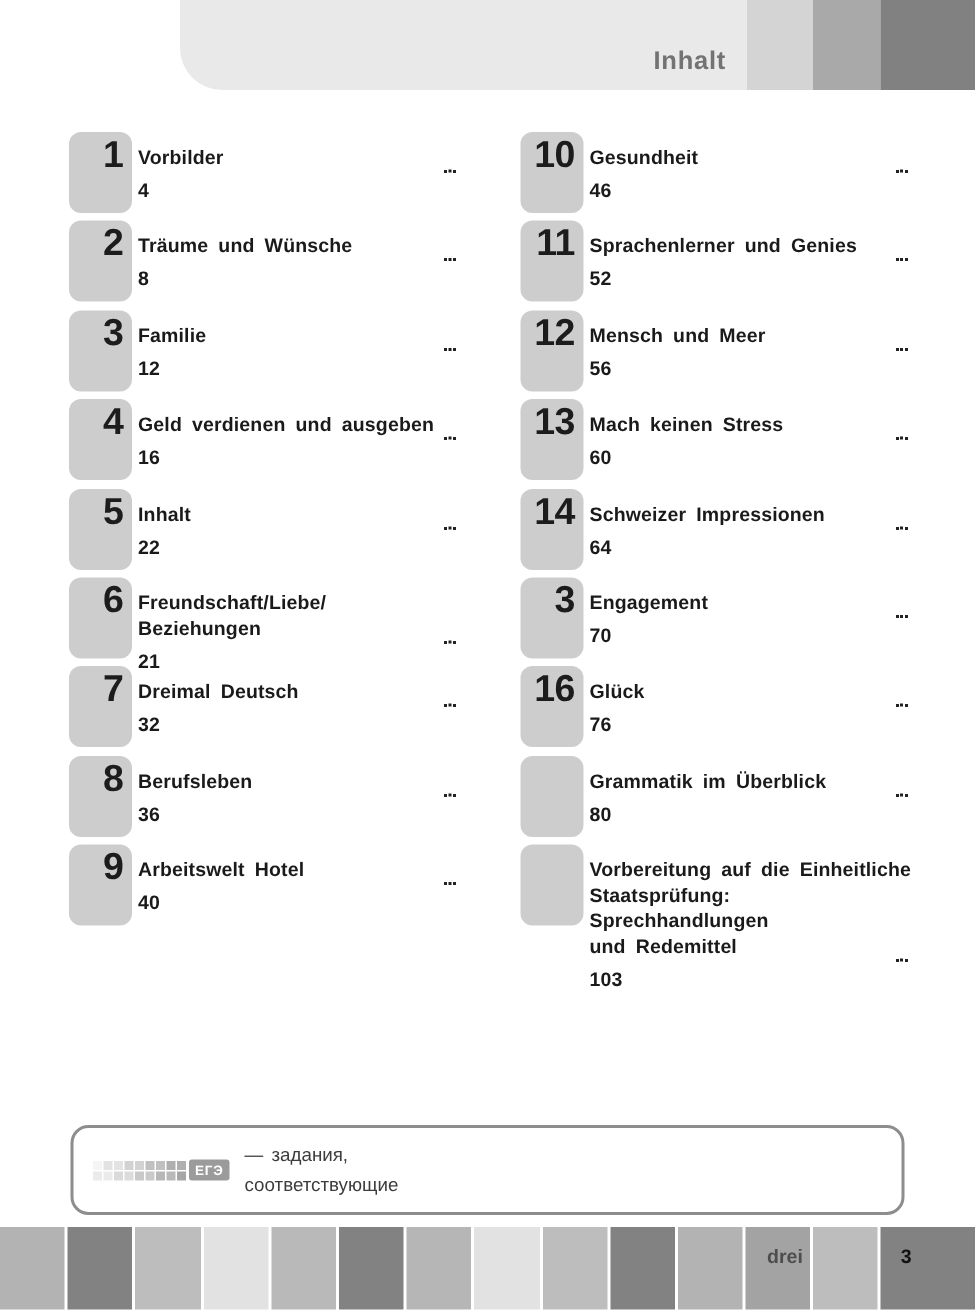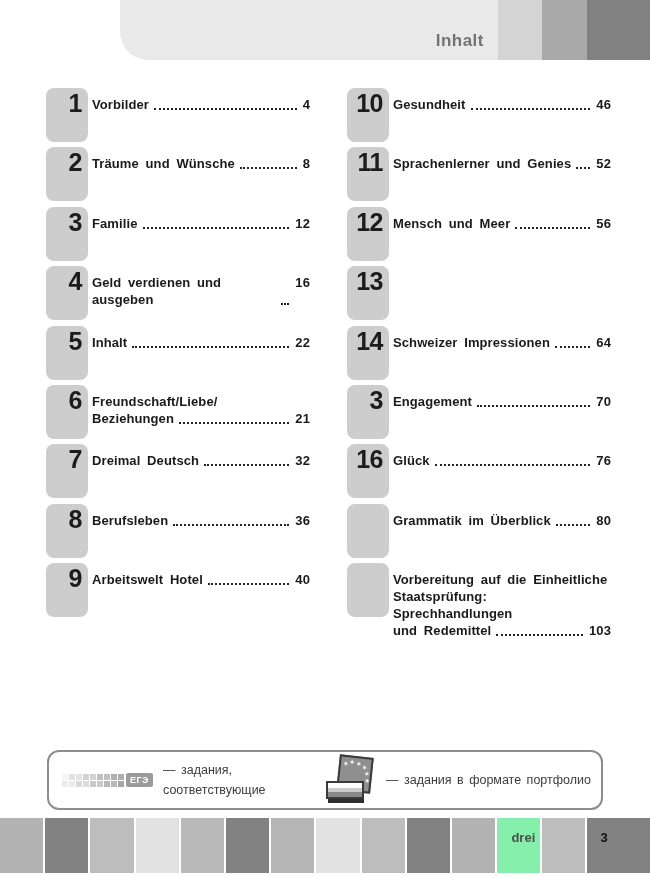--- a/index.html
+++ b/index.html
@@ -23,21 +23,21 @@
   #toc-left  { left:46px; }
   #toc-right { left:347px; }
   .entry { display:flex; height:54px; margin-bottom:5.4px; }
   .badge { position:relative; width:42px; height:54px; background:#cdcdcd;
     border-radius:8px; flex:0 0 42px; }
   .badge-num { position:absolute; top:1px; right:6px; font-size:25px;
     font-weight:bold; color:#1c1c1c; line-height:1.15; letter-spacing:-0.5px; }
   .etext { flex:1; margin-left:4px; padding-top:8px; }
   .line { font-size:13px; font-weight:bold; color:#1a1a1a; line-height:17px;
     word-spacing:3px; letter-spacing:0.1px; }
-  .line.last { display:flex; }
+  .line.last { display:flex;flex-direction:column; }
   .leader { flex:1; border-bottom:2px dotted #222; margin:0 6px 3px 5px;
     align-self:flex-end; min-width:8px; }
   .page-num { font-size:13px; font-weight:bold; color:#1a1a1a; }
 
   
   .legend { position:absolute; left:47px; top:750px; width:556px; height:60px;
     border:2px solid #8d8d8d; border-radius:12px; display:flex; align-items:center; }
   .legend-group { display:flex; align-items:center; }
   .legend-group.left  { width:50%; padding-left:13px; }
   .legend-group.right { width:50%; padding-left:1px; }
@@ -226,20 +226,27 @@
           <div class="line last">
             <span>Mensch und Meer</span>
             <span class="leader"></span>
             <span class="page-num">56</span>
           </div>
         </div>
       </div>
       <div class="entry">
         <div class="badge">
           <span class="badge-num">13</span>
+        </div>
+        <div class="etext">
+          <div class="line last">
+            <span>Mach keinen Stress</span>
+            <span class="leader"></span>
+            <span class="page-num">60</span>
+          </div>
         </div>
       </div>
       <div class="entry">
         <div class="badge">
           <span class="badge-num">14</span>
         </div>
         <div class="etext">
           <div class="line last">
             <span>Schweizer Impressionen</span>
             <span class="leader"></span>
@@ -317,50 +324,35 @@
             <div class="ege-cell" style="background: rgba(60, 60, 60, 0.37);"></div>
             <div class="ege-cell" style="background: rgba(60, 60, 60, 0.36);"></div>
             <div class="ege-cell" style="background: rgba(60, 60, 60, 0.46);"></div>
           </div>
         <span class="ege-badge">ЕГЭ</span>
       </div>
       <div class="legend-text">
         <div>— задания, соответствующие</div>
       </div>
     </div>
-    <div class="legend-group right">
-      <div class="pf-icon">
-        <div class="pf-flag" id="pf-flag">
-            <span class="pf-star" style="left: 2px; top: 3px;">✶</span>
-            <span class="pf-star" style="left: 8px; top: 1px;">✶</span>
-            <span class="pf-star" style="left: 15px; top: 2px;">✶</span>
-            <span class="pf-star" style="left: 21px; top: 5px;">✶</span>
-            <span class="pf-star" style="left: 24px; top: 11px;">✶</span>
-            <span class="pf-star" style="left: 25px; top: 18px;">✶</span>
-          </div>
-        <div class="pf-book"></div>
-        <div class="pf-shadow"></div>
-      </div>
-      <div class="legend-text">— задания в формате портфолио</div>
-    </div>
   </div>
 
   <div class="footer-strip" id="footer-strip">
       <div class="fblock" style="background: rgb(179, 179, 179);"></div>
       <div class="fblock" style="background: rgb(130, 130, 130);"></div>
       <div class="fblock" style="background: rgb(189, 189, 189);"></div>
       <div class="fblock" style="background: rgb(226, 226, 226);"></div>
       <div class="fblock" style="background: rgb(185, 185, 185);"></div>
       <div class="fblock" style="background: rgb(130, 130, 130);"></div>
       <div class="fblock" style="background: rgb(182, 182, 182);"></div>
       <div class="fblock" style="background: rgb(226, 226, 226);"></div>
       <div class="fblock" style="background: rgb(189, 189, 189);"></div>
       <div class="fblock" style="background: rgb(130, 130, 130);"></div>
       <div class="fblock" style="background: rgb(179, 179, 179);"></div>
-      <div class="fblock" style="background: #86efac;">
+      <div class="fblock" style="background: #a3a3a3;">
         <span class="flabel right">drei</span>
       </div>
       <div class="fblock" style="background: rgb(189, 189, 189);"></div>
       <div class="fblock wide" style="background: rgb(130, 130, 130);">
         <span class="flabel left">3</span>
       </div>
     </div>
 
 </div>
 

